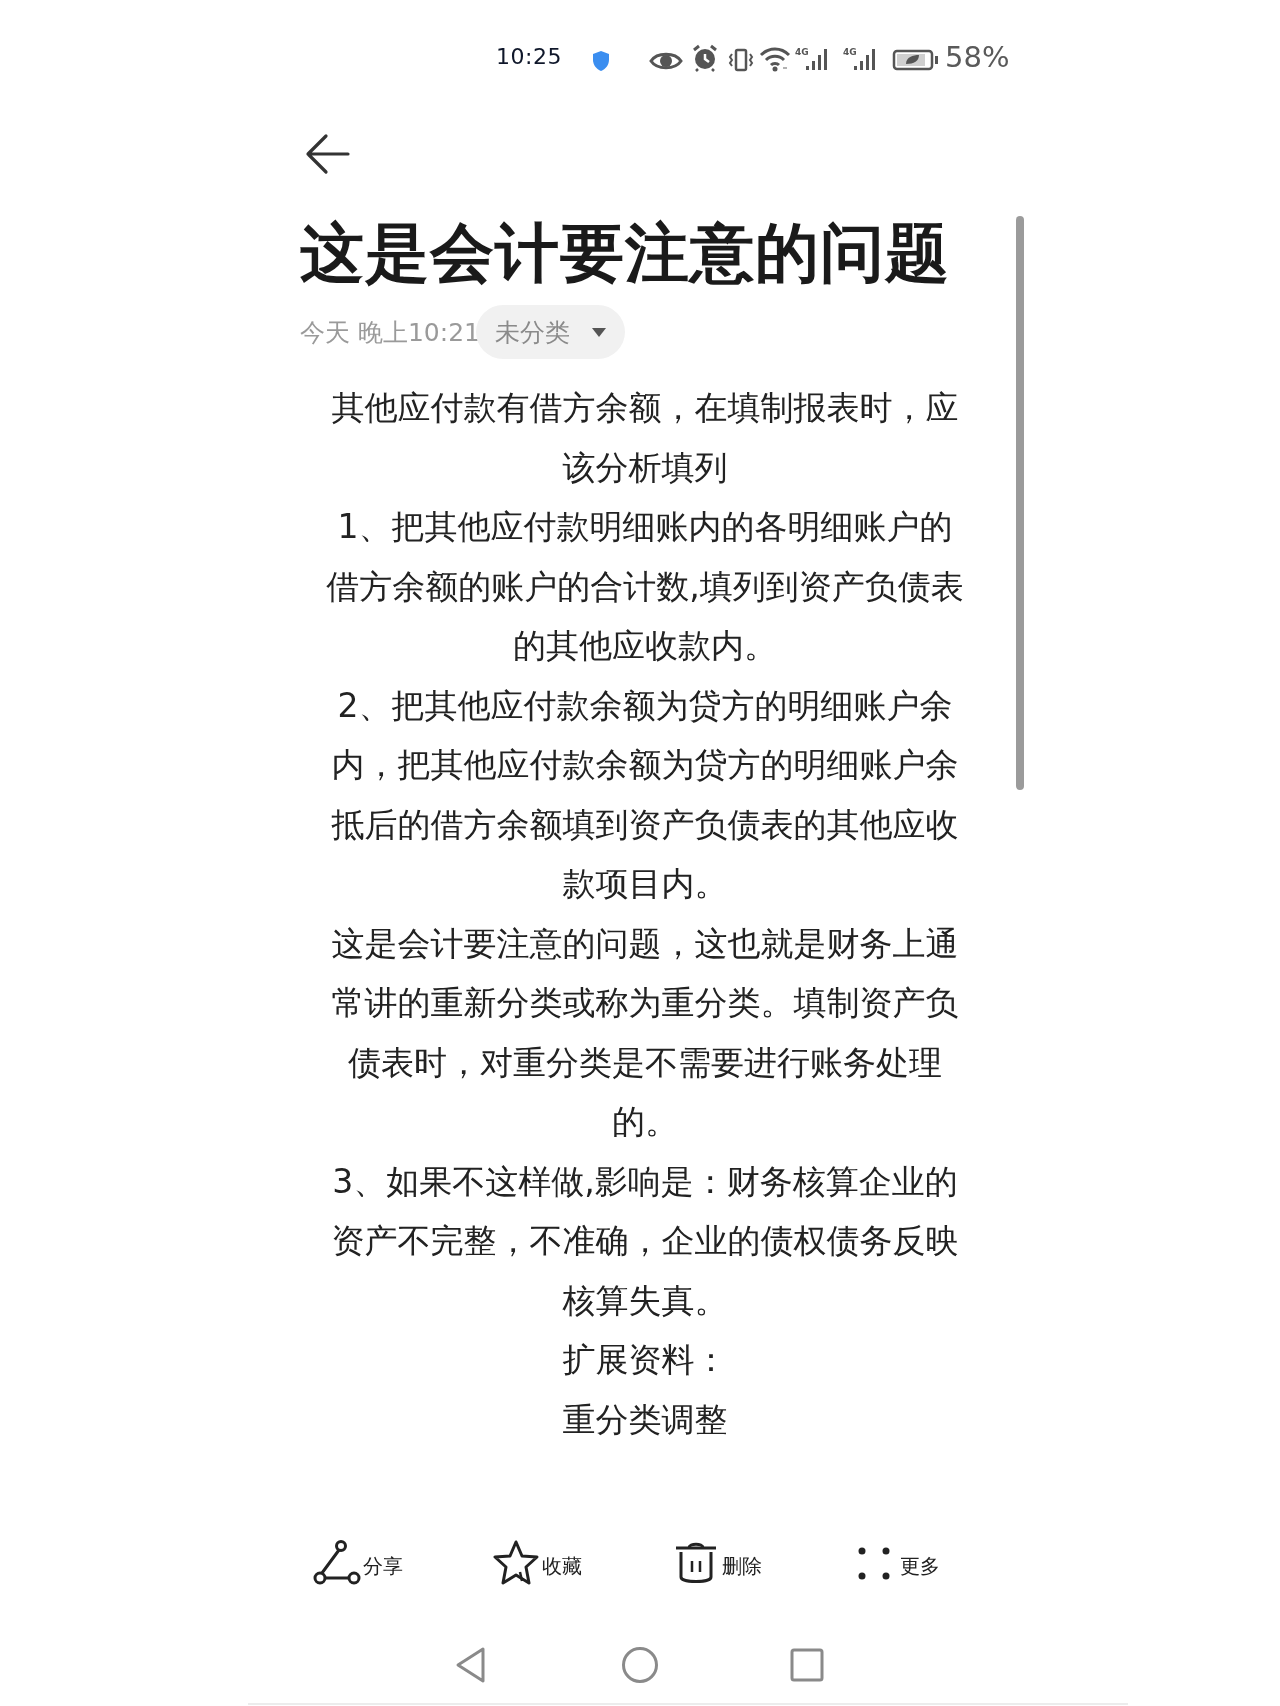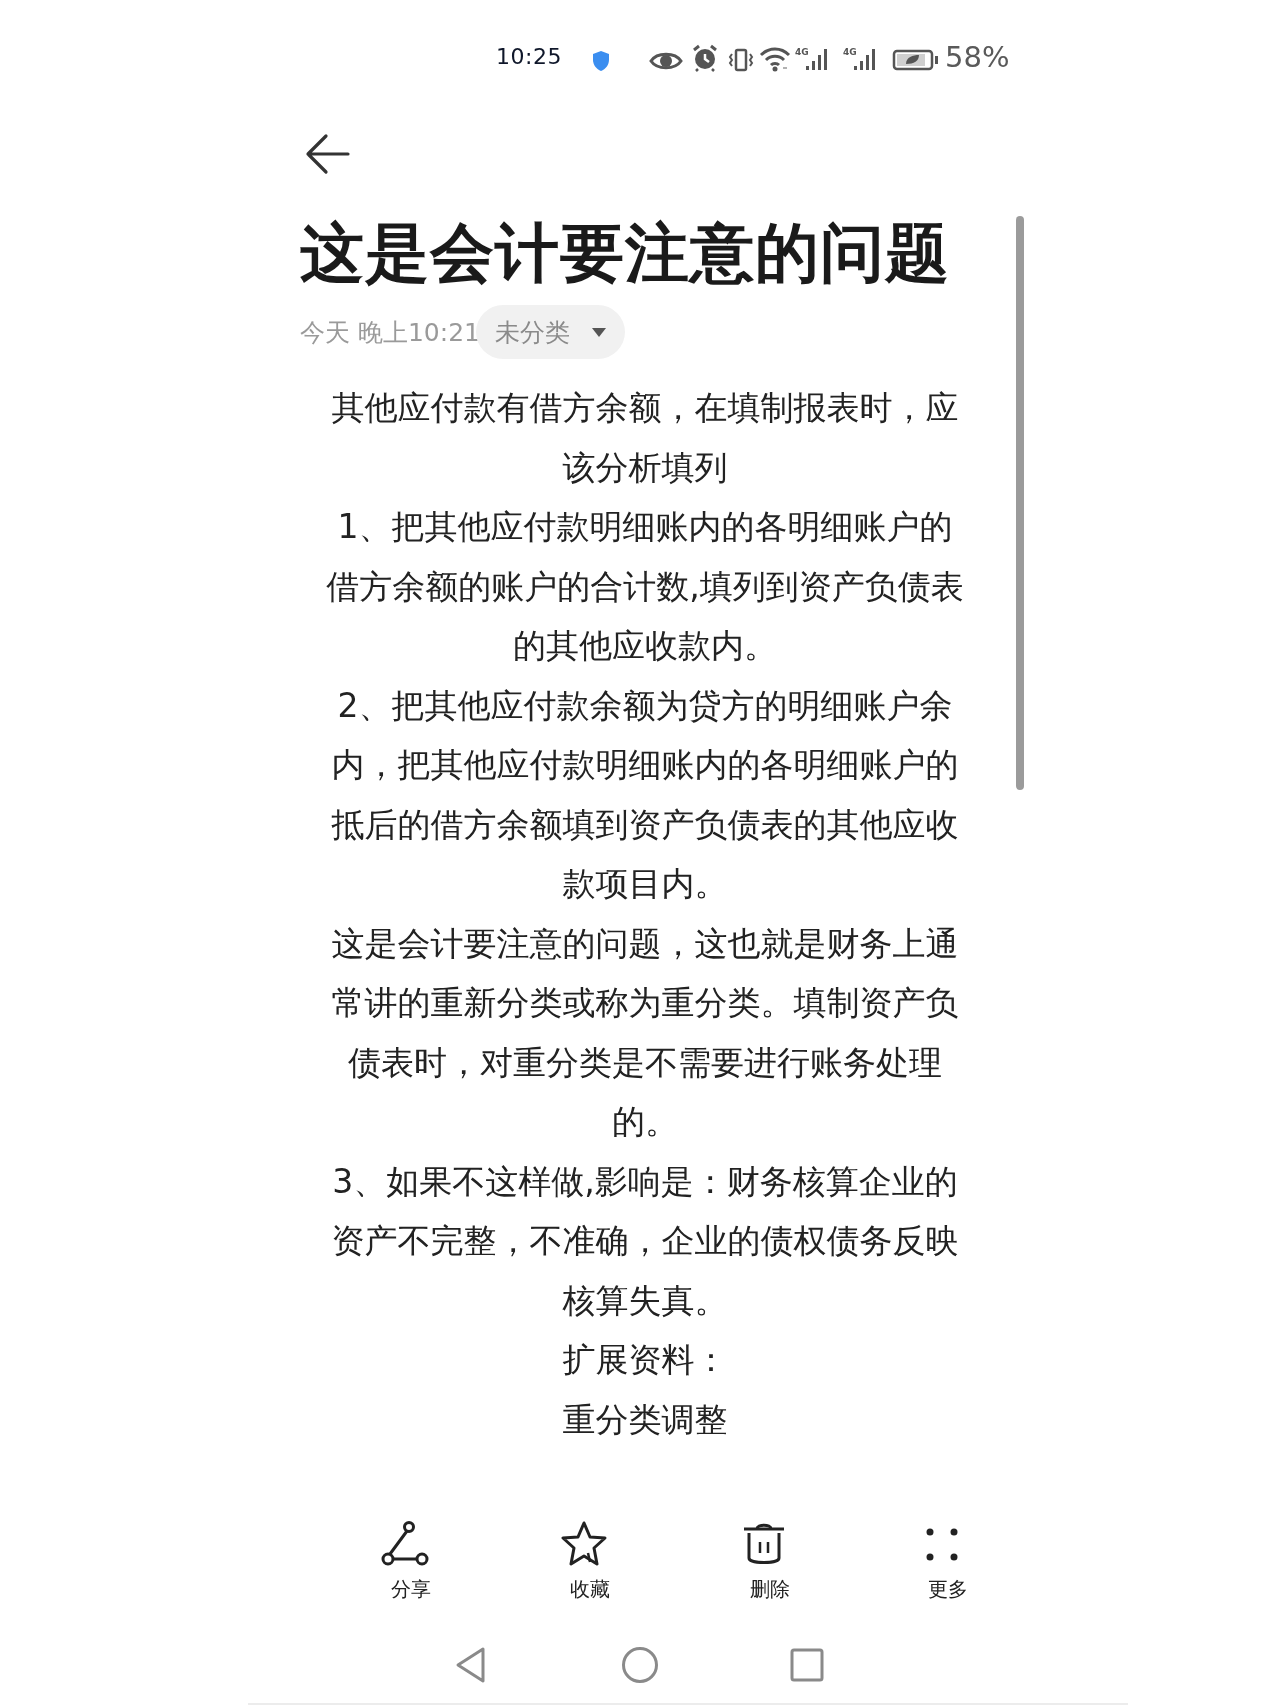--- a/index.html
+++ b/index.html
@@ -34,21 +34,21 @@
   
   .note-body {
     left: 300px; top: 378px; width: 690px; font-size: 33px; line-height: 59.5px; color: #222;
   }
   .note-body p { margin: 0; white-space: nowrap; text-align: center; }
 
   
   .scrollbar { left: 1016px; top: 216px; width: 8px; height: 574px; border-radius: 4px; background: #9b9b9b; }
 
   
-  .toolbar-item { top: 1518px; width: 120px; height: 90px; display: flex; flex-direction: column; align-items: flex-end; cursor: pointer; }
+  .toolbar-item { top: 1518px; width: 120px; height: 90px; display: flex; flex-direction: row; align-items: center; cursor: pointer; }
   .toolbar-item .ti-icon { width: 52px; height: 52px; display: flex; align-items: center; justify-content: center; }
   .toolbar-item .ti-label { font-size: 20px; color: #222; margin-top: 6px; line-height: 26px; }
 
   
   .nav-btn { top: 1640px; width: 50px; height: 50px; display: flex; align-items: center; justify-content: center; cursor: pointer; }
   .bottom-line { left: 248px; top: 1703px; width: 880px; height: 2px; background: #ececec; }
 </style>
 </head>
 <body>
 
@@ -140,21 +140,21 @@
   <span class="caret"></span>
 </div>
 
 <div class="abs note-body">
   <p>其他应付款有借方余额，在填制报表时，应</p>
   <p>该分析填列</p>
   <p>1、把其他应付款明细账内的各明细账户的</p>
   <p>借方余额的账户的合计数,填列到资产负债表</p>
   <p>的其他应收款内。</p>
   <p>2、把其他应付款余额为贷方的明细账户余</p>
-  <p>内，把其他应付款明细账内的各明细账户的</p>
+  <p>内，把其他应付款余额为贷方的明细账户余</p>
   <p>抵后的借方余额填到资产负债表的其他应收</p>
   <p>款项目内。</p>
   <p>这是会计要注意的问题，这也就是财务上通</p>
   <p>常讲的重新分类或称为重分类。填制资产负</p>
   <p>债表时，对重分类是不需要进行账务处理</p>
   <p>的。</p>
   <p>3、如果不这样做,影响是：财务核算企业的</p>
   <p>资产不完整，不准确，企业的债权债务反映</p>
   <p>核算失真。</p>
   <p>扩展资料：</p>

